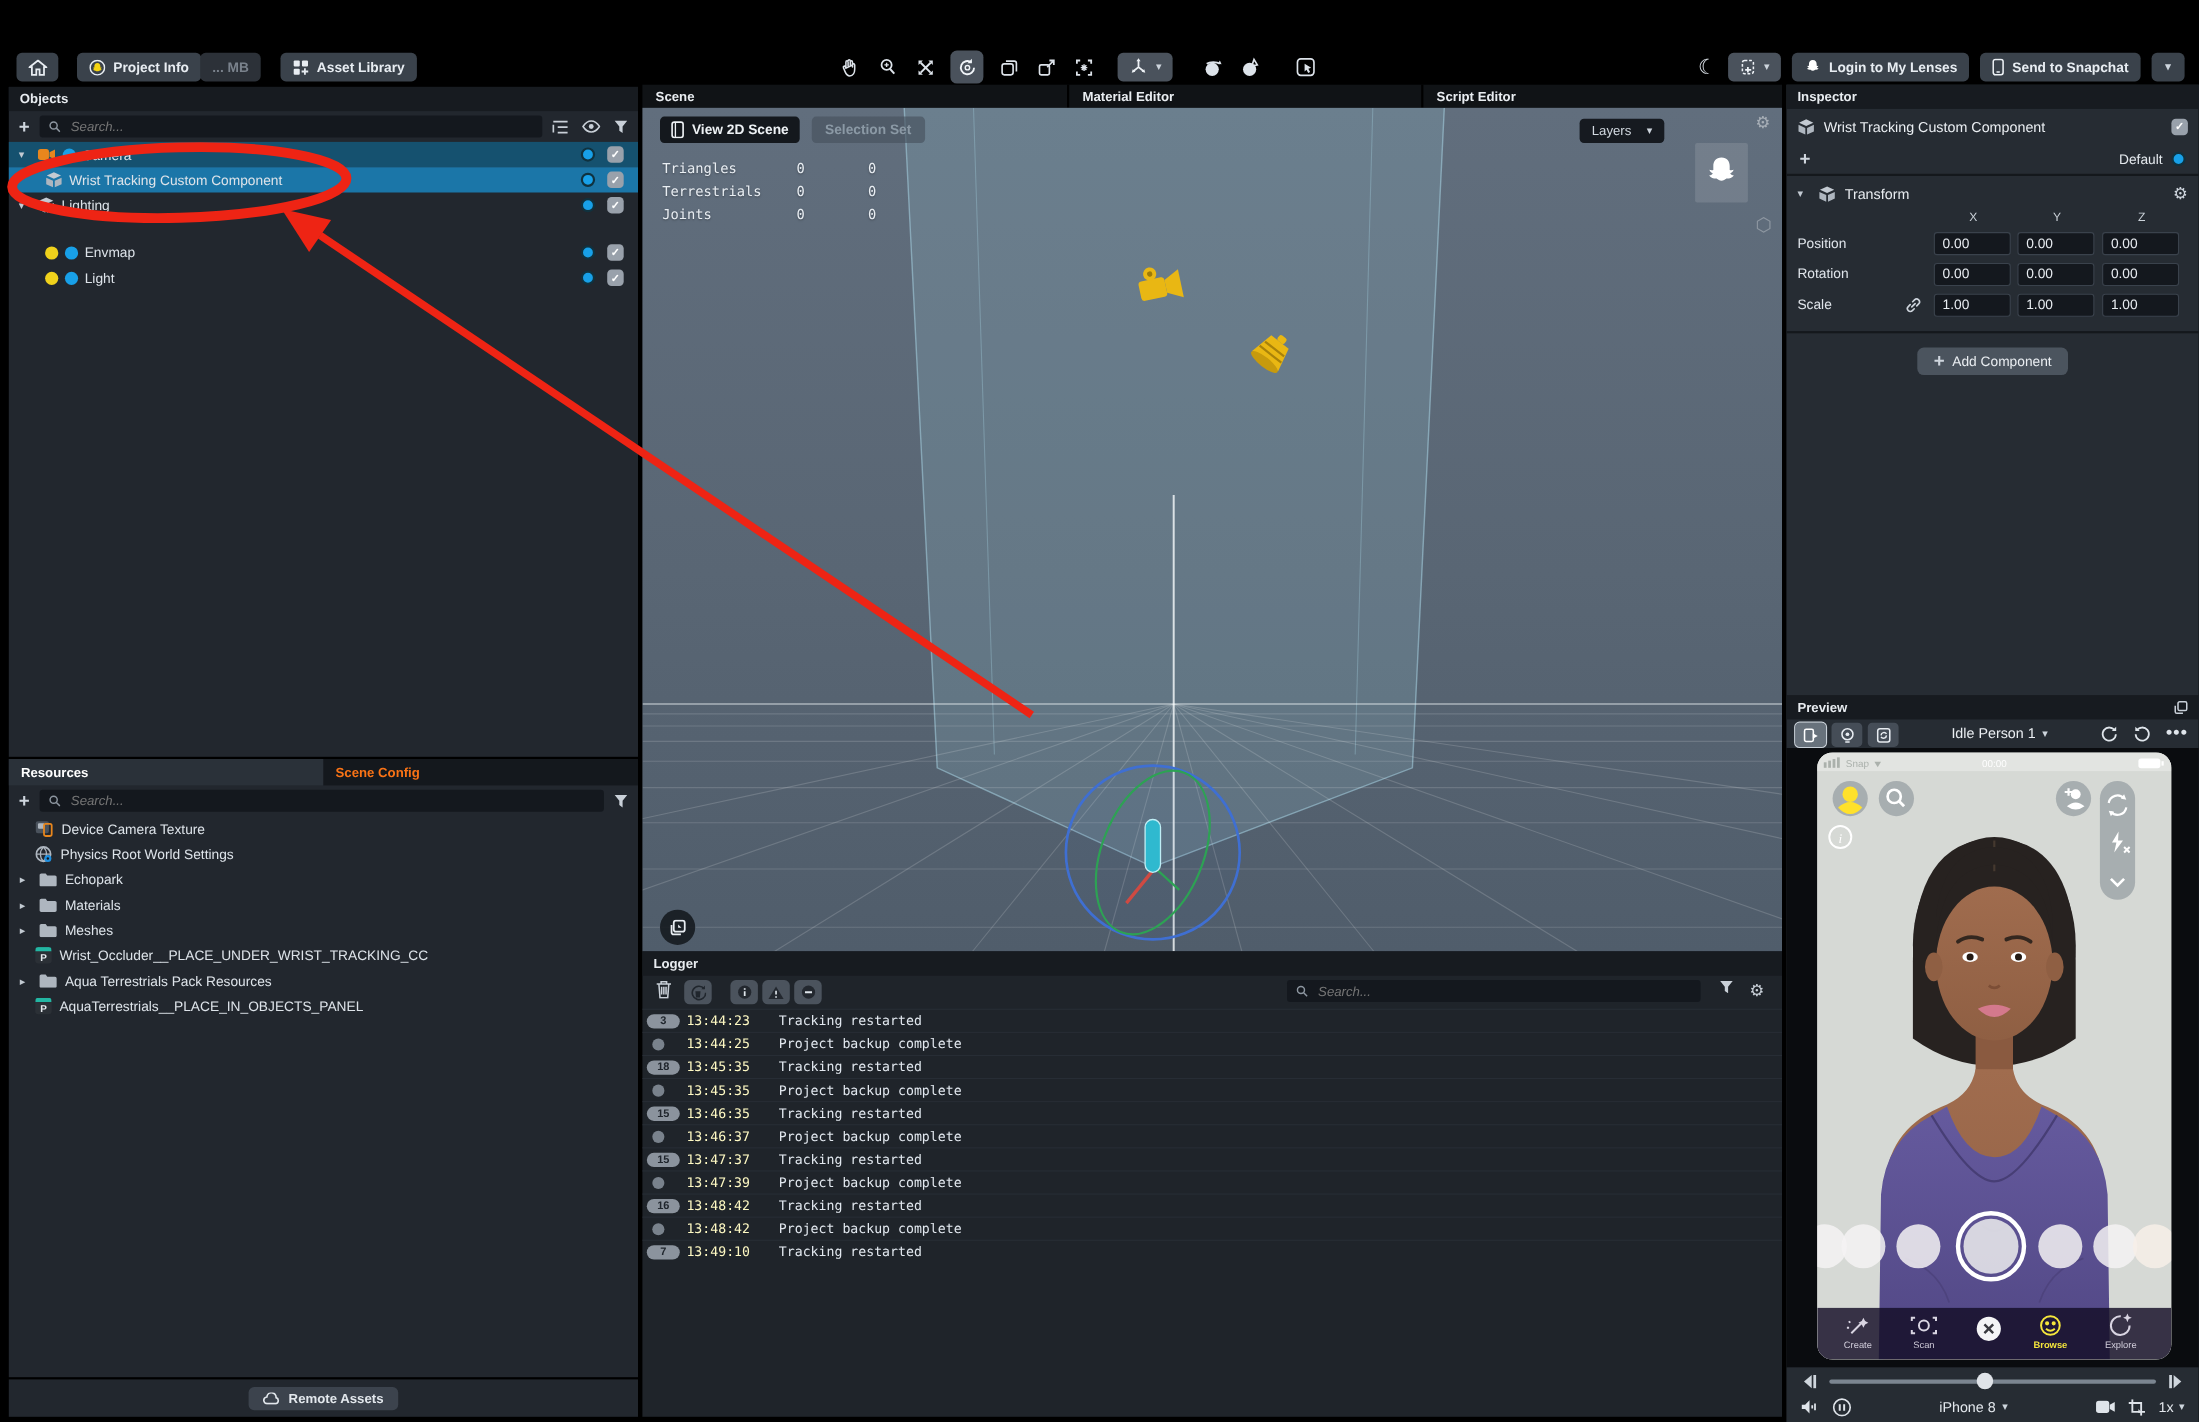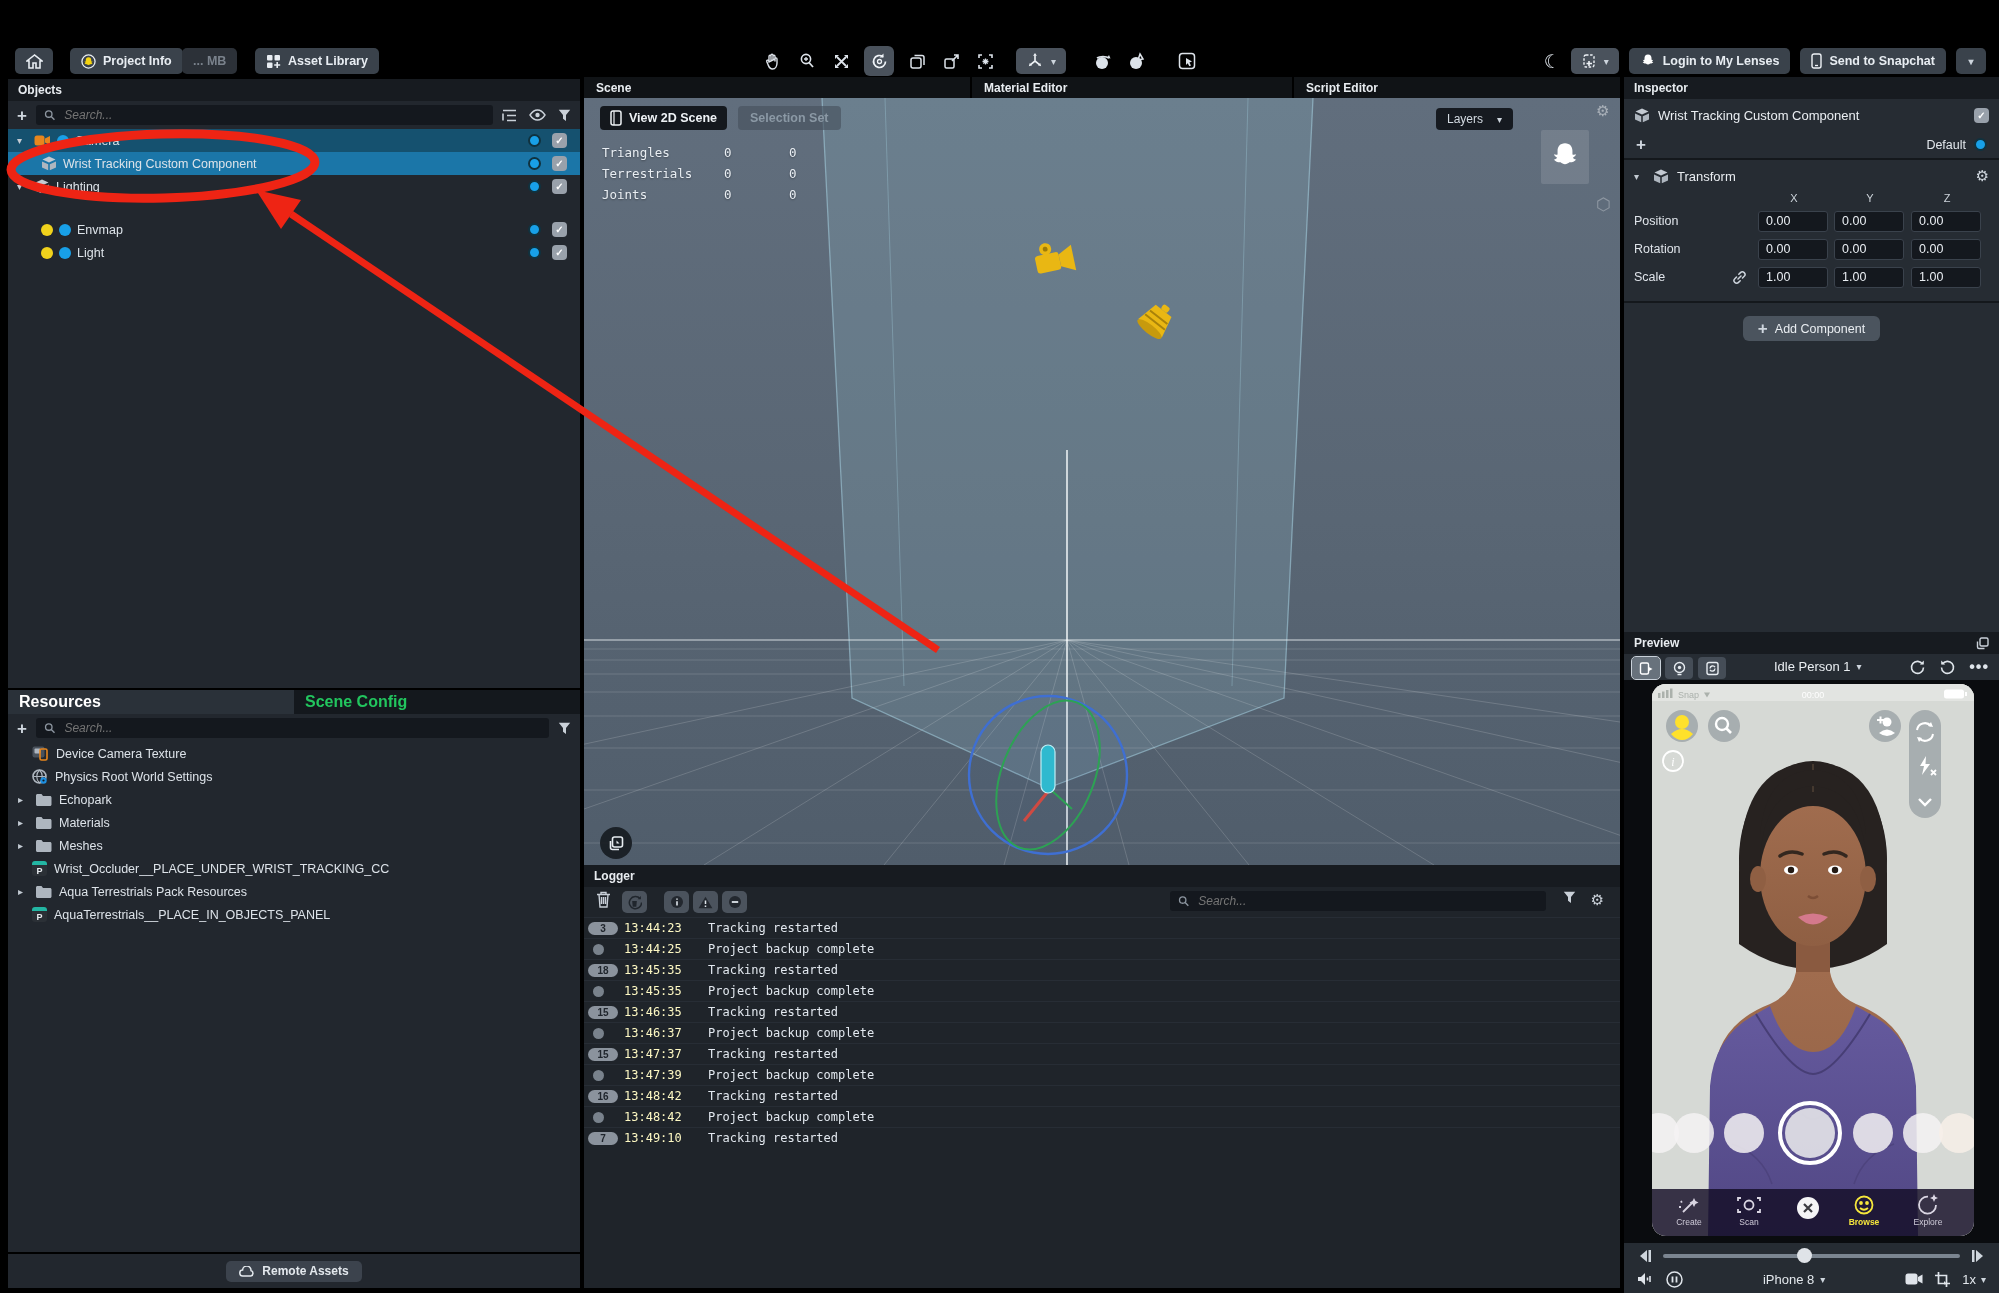--- a/index.html
+++ b/index.html
@@ -41,23 +41,23 @@
   .trow .rightctl{position:absolute;right:13px;display:flex;align-items:center;gap:11px;}
   .row-cam{background:#15516f;}
   .row-sel{background:#1b76a8;}
   .chev{font-size:10px;color:#c2cad2;width:11px;}
   .dotY{width:12px;height:12px;border-radius:50%;background:#f0d21c;}
   .dotB{width:12px;height:12px;border-radius:50%;background:#18a0e8;}
 
   
   .resources{position:absolute;left:8px;top:690px;width:572px;height:562px;background:#22272e;}
   .res-tabs{display:flex;height:24px;}
-  .res-tab{flex:1;display:flex;align-items:center;padding:0 11px;font-size:16px;font-weight:bold;box-sizing:border-box;text-align:center;}
+  .res-tab{flex:1;display:flex;align-items:center;padding:0 11px;font-size:12px;font-weight:bold;box-sizing:border-box;text-align:center;}
   .res-tab.active{background:#2a3139;color:#fff;}
-  .res-tab.inactive{background:#14181d;color:#22c55e;}
+  .res-tab.inactive{background:#14181d;color:#f97316;}
   .rrow{height:23px;display:flex;align-items:center;gap:7px;font-size:12.5px;color:#dde3e9;padding-left:10px;}
   .rrow .chev{width:10px;}
   .pre{width:15px;height:15px;background:#2b3036;border-radius:3px;border-top:4px solid #23b6a3;color:#e7ebef;
        font-size:9px;font-weight:bold;display:flex;align-items:center;justify-content:center;box-sizing:border-box;}
   .left-bottom{position:absolute;left:8px;top:1254px;width:572px;height:34px;background:#22272e;
                display:flex;align-items:center;justify-content:center;}
   .remote{display:flex;align-items:center;gap:7px;background:#3c434d;border-radius:5px;height:21px;
           padding:0 13px;font-size:12px;font-weight:bold;color:#e3e8ed;}
 
   

